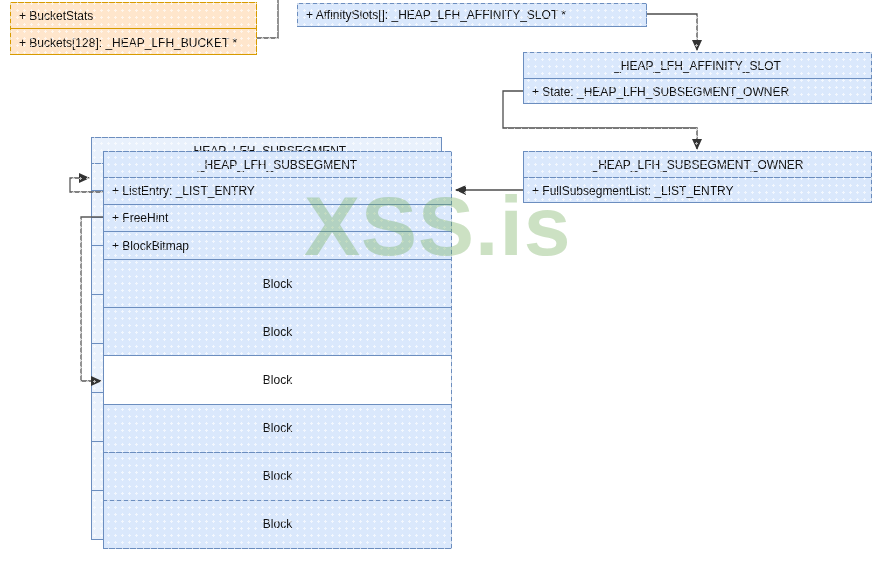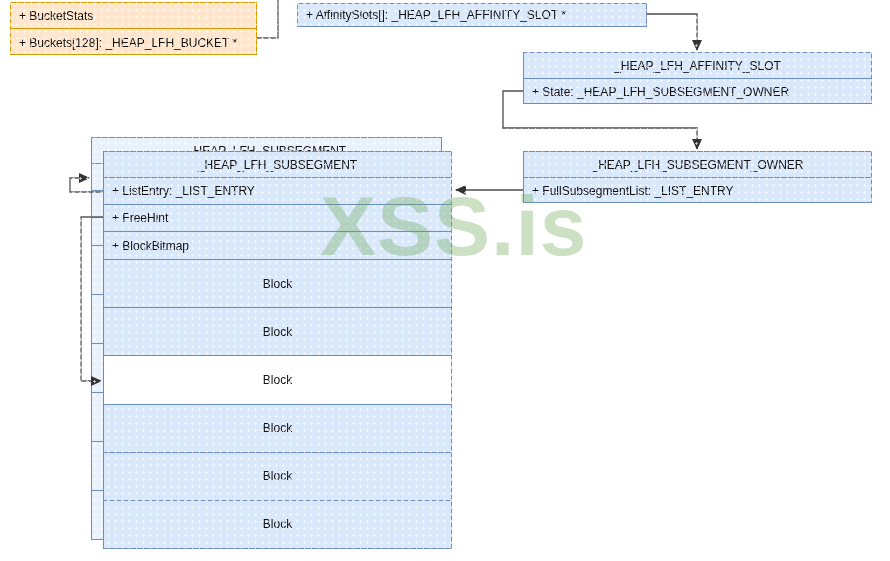--- a/index.html
+++ b/index.html
@@ -56,21 +56,21 @@
   .connectors {
     position: absolute;
     left: 0; top: 0;
     width: 890px; height: 561px;
     pointer-events: none;
     z-index: 5;
   }
 
   .watermark {
     position: absolute;
-    left: 320px;
+    left: 304px;
     top: 178px;
     font-size: 84px;
     font-weight: bold;
     letter-spacing: 1px;
     color: rgba(106, 168, 79, 0.34);
     z-index: 9;
     pointer-events: none;
   }
 </style>
 </head>

